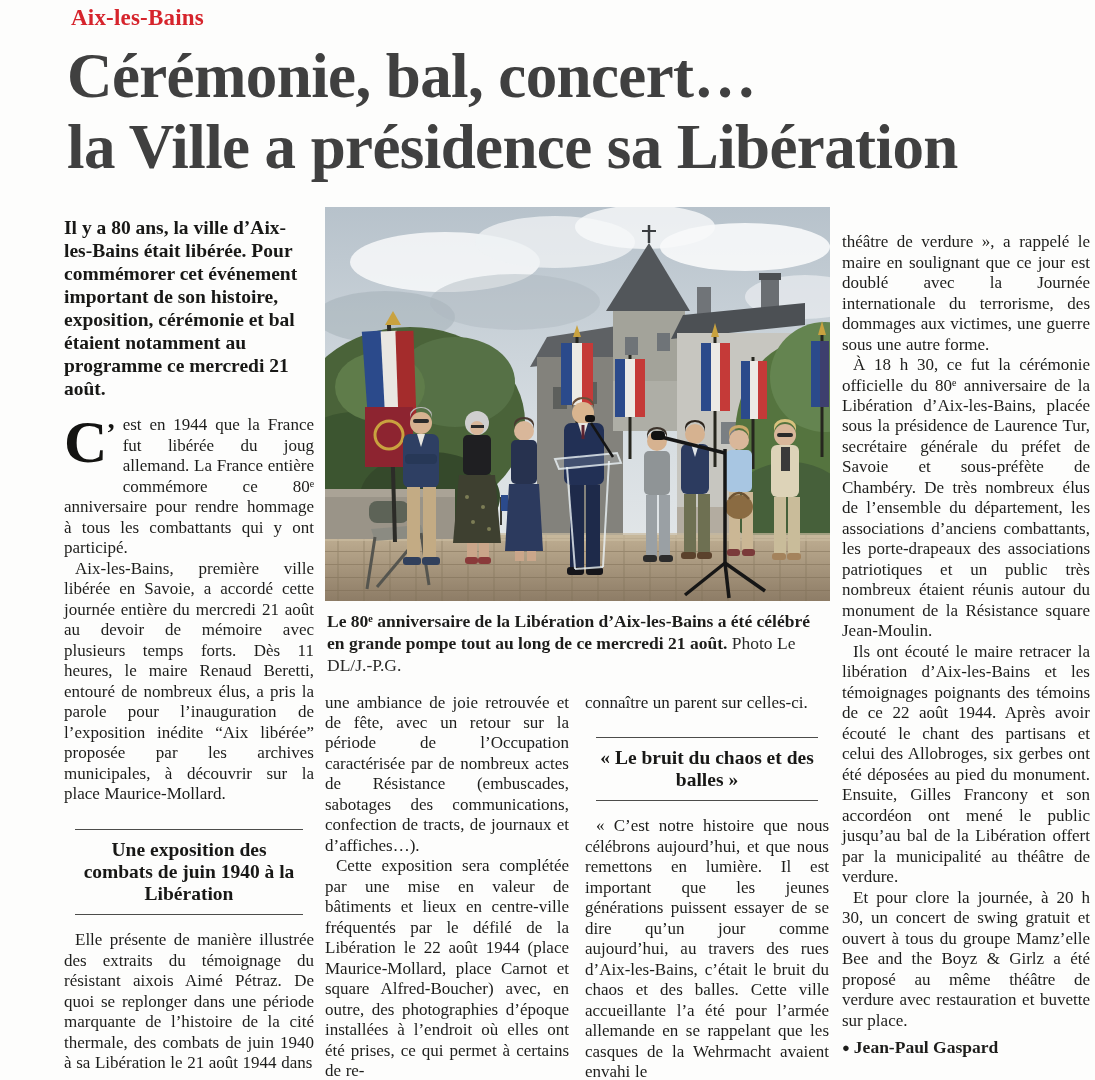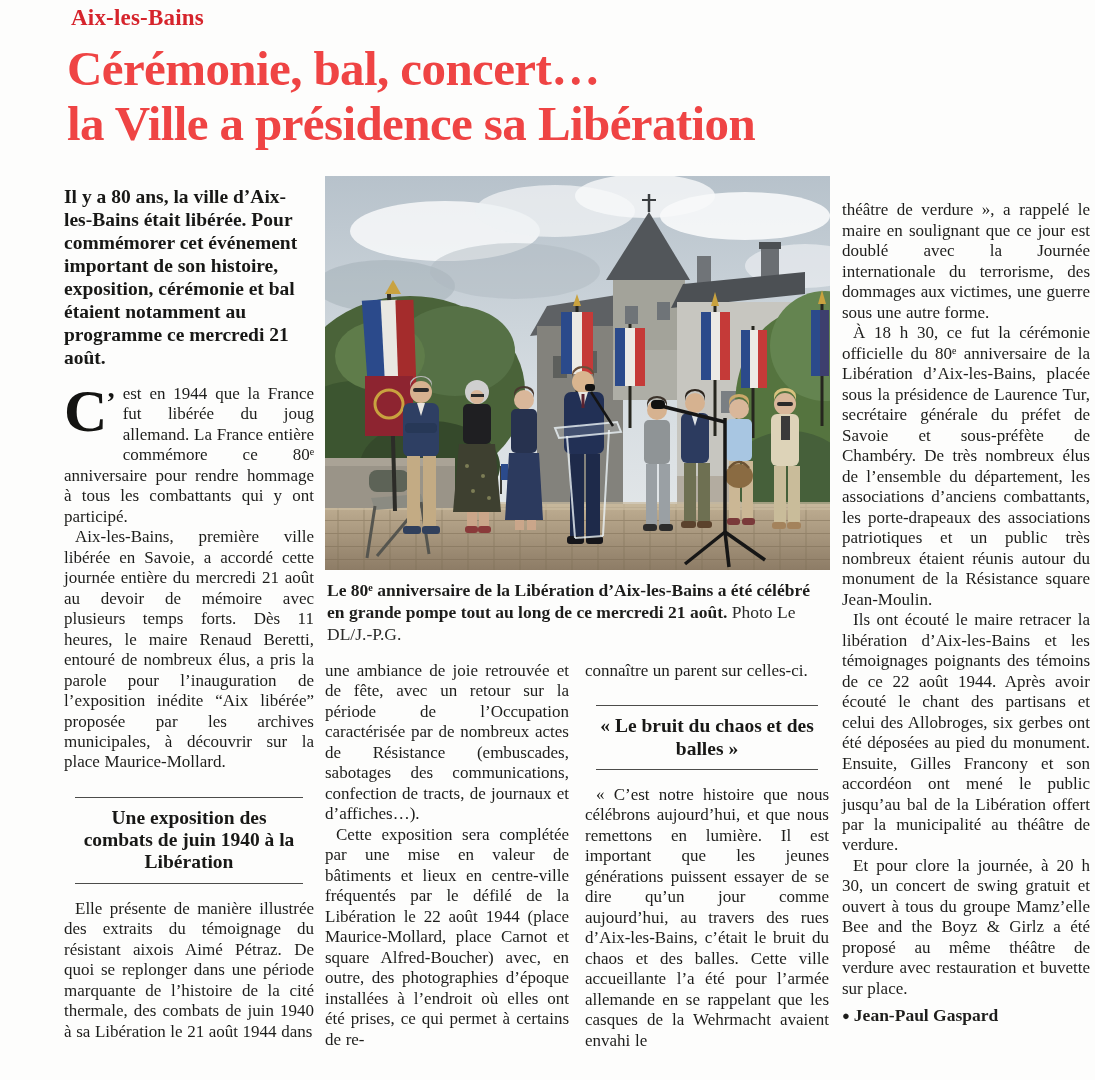--- a/index.html
+++ b/index.html
@@ -6,22 +6,22 @@
   body{
     width:1095px;height:1080px;overflow:hidden;background:#fdfdfc;
     font-family:"Liberation Serif","DejaVu Serif",serif;color:#1d1d1b;
   }
   .page{padding:0 0 0 64px;}
   .kicker{
     color:#d6242c;font-weight:bold;font-size:23px;line-height:1;
     margin:6px 0 12px 7px;letter-spacing:.2px;
   }
   h1{
-    font-size:49px;line-height:1.13;font-weight:bold;margin:0 0 24px 3px;
-    letter-spacing:-.6px;color:#ef4444;
+    font-size:63px;line-height:1.13;font-weight:bold;margin:0 0 24px 3px;
+    letter-spacing:-.6px;color:#404040;
   }
   h1 .hl{display:block;}
   .content{display:flex;align-items:center;}
   .colA{width:250px;flex:none;}
   .mid{width:505px;flex:none;margin-left:11px;}
   .colD{width:248px;flex:none;margin-left:12px;}
   .intro{
     font-weight:bold;font-size:19.5px;line-height:1.18;margin:0 0 15px;
     text-align:left;color:#181816;
   }

